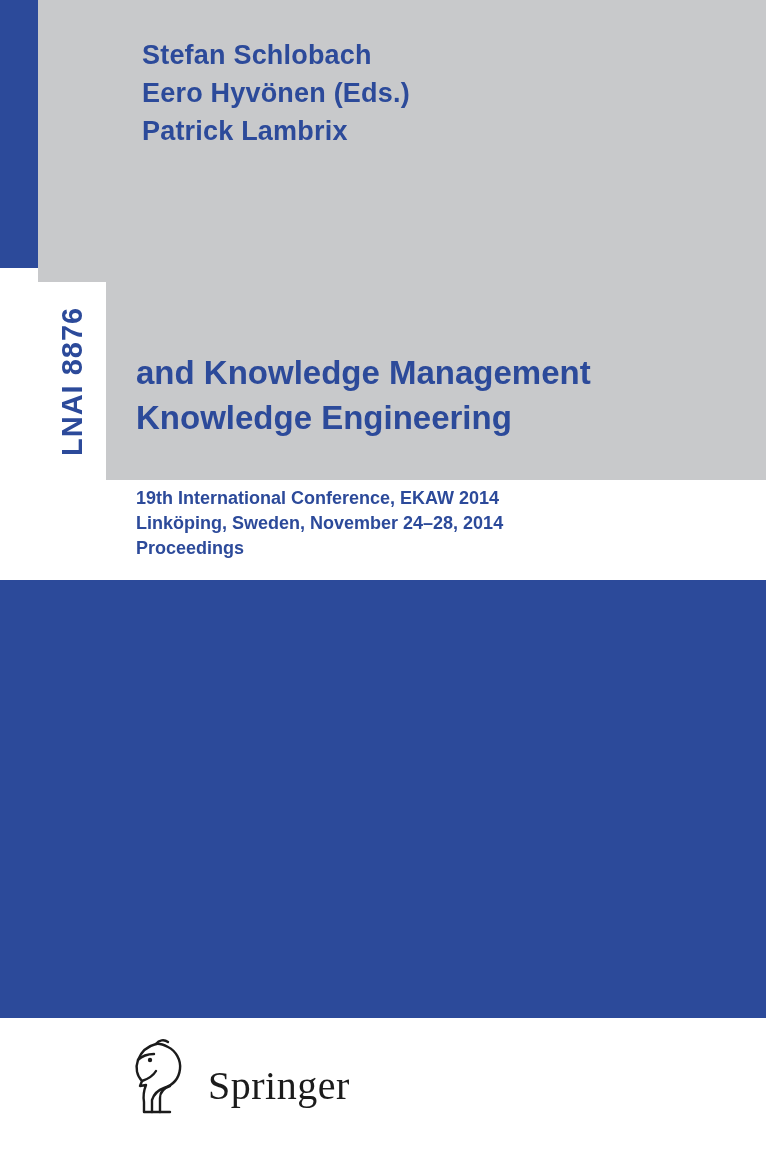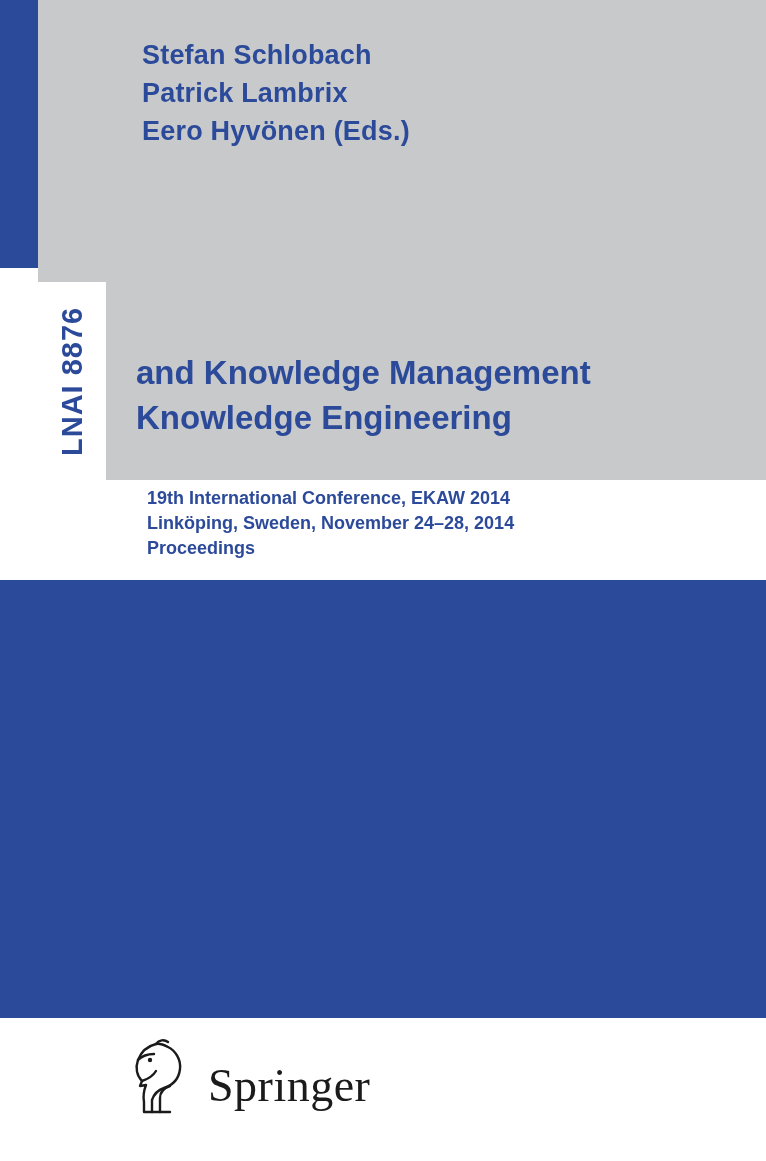--- a/index.html
+++ b/index.html
@@ -105,21 +105,21 @@
     width: 612px;
     color: #2c4a9a;
     font-size: 33px;
     font-weight: bold;
     line-height: 45px;
   }
 
   
   .subtitle {
     position: absolute;
-    left: 147px;
+    left: 136px;
     top: 486px;
     width: 600px;
     color: #2c4a9a;
     font-size: 18px;
     font-weight: bold;
     line-height: 25px;
   }
   .subtitle .light {
     font-weight: bold;
   }
@@ -145,21 +145,21 @@
     align-items: center;
   }
   .logo-mark {
     width: 72px;
     height: 82px;
     flex: 0 0 auto;
     margin-right: 10px;
   }
   .logo-word {
     color: #1b1b1b;
-    font-size: 46px;
+    font-size: 40px;
     letter-spacing: 0.5px;
     font-family: "Liberation Serif", serif;
     margin-top: 17px;
   }
 </style>
 </head>
 <body>
 
 <div class="cover">
 
@@ -167,22 +167,22 @@
   <div class="left-bar-gap"></div>
   <div class="left-bar-bottom"></div>
 
   <div class="grey-field"></div>
 
   <div class="series-box"></div>
   <div class="series-text">LNAI 8876</div>
 
   <div class="editors">
     <div>Stefan Schlobach</div>
+    <div>Eero Hyvönen (Eds.)</div>
     <div>Patrick Lambrix</div>
-    <div>Eero Hyvönen (Eds.)</div>
   </div>
 
   <div class="title">
     <div>and Knowledge Management</div>
     <div>Knowledge Engineering</div>
   </div>
 
   <div class="subtitle">
     <div>19th International Conference, EKAW 2014</div>
     <div>Linköping, Sweden, November 24–28, 2014</div>

